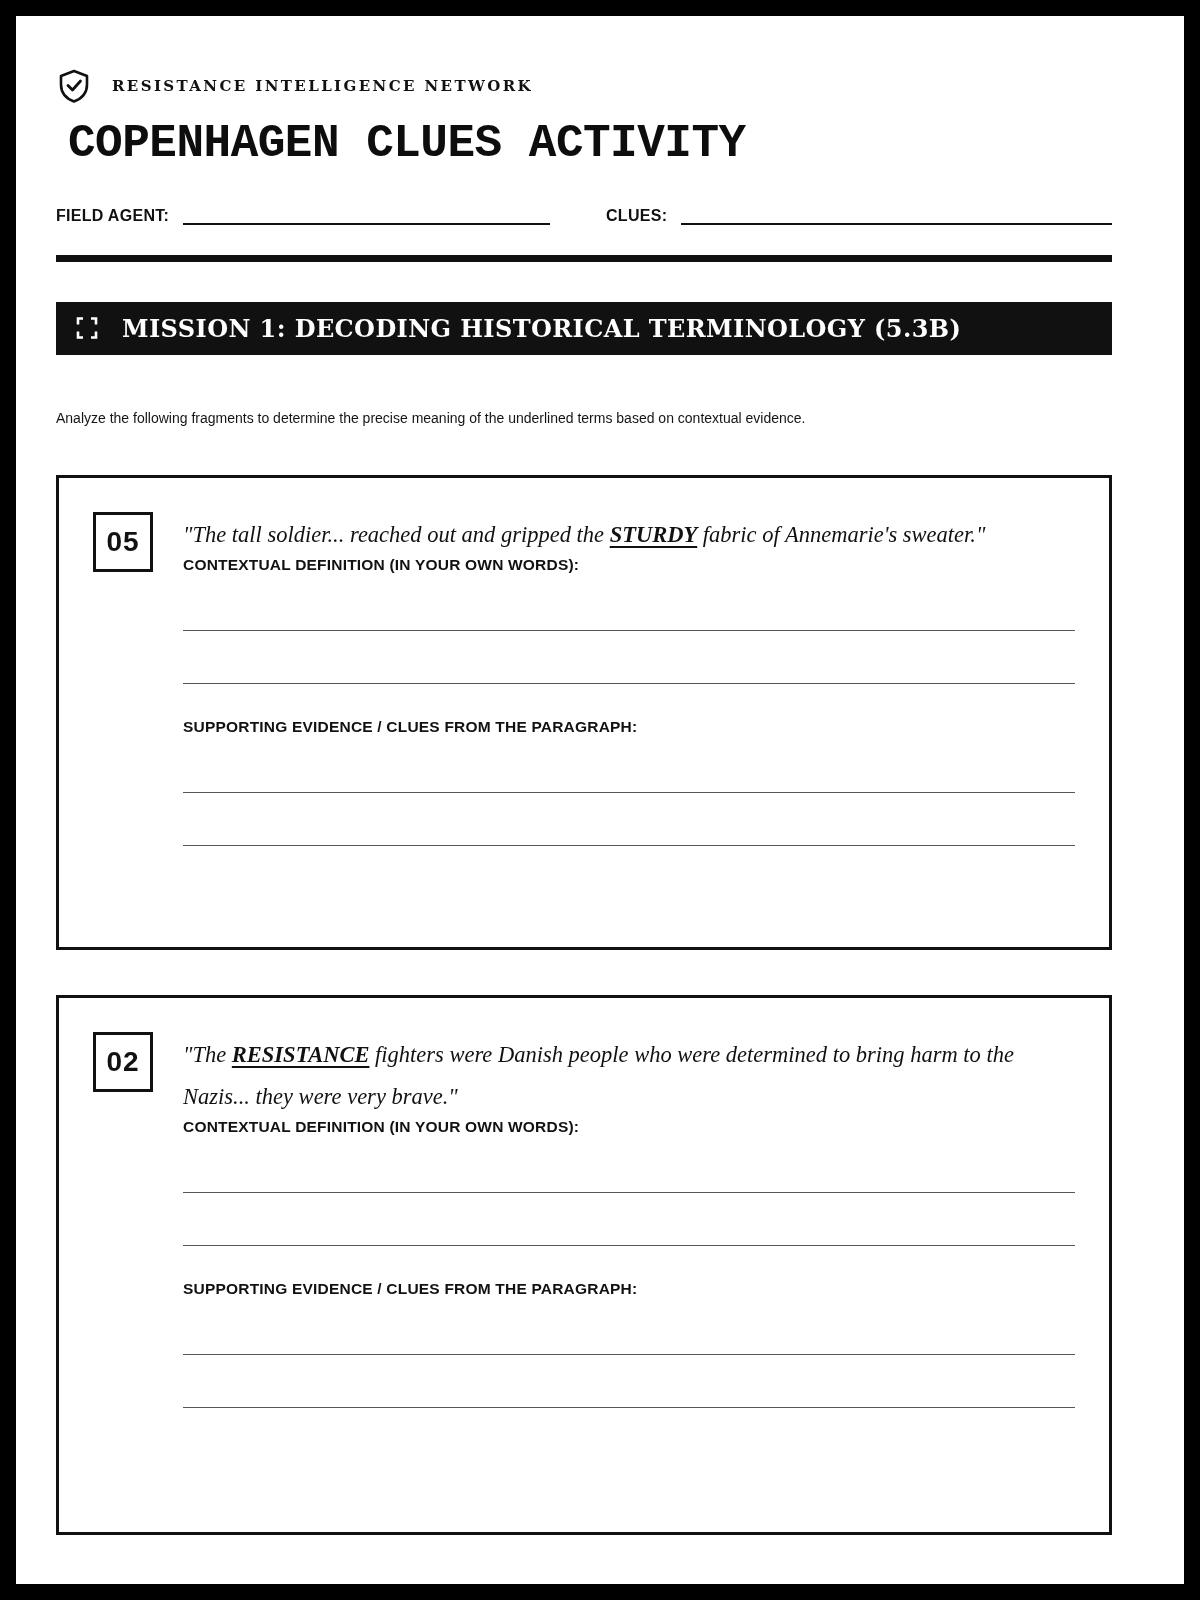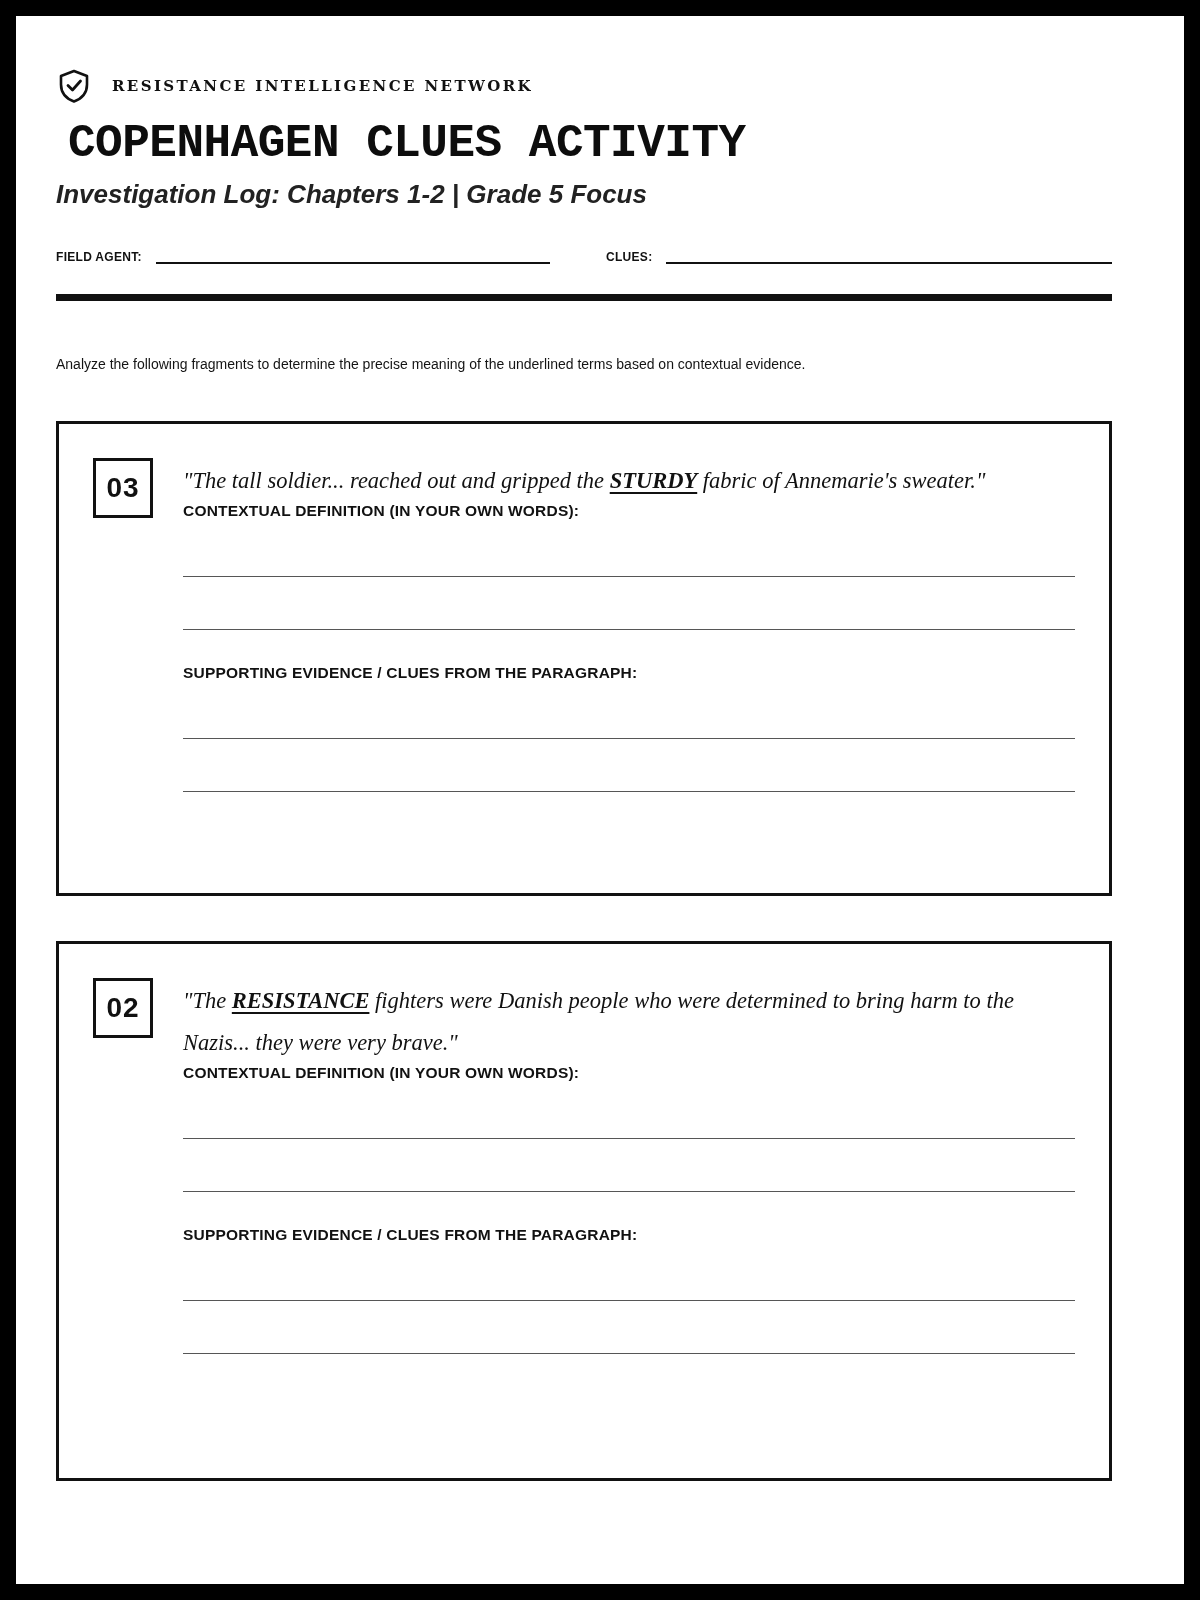--- a/index.html
+++ b/index.html
@@ -34,21 +34,21 @@
     line-height:1.15;
   }
   .page-subtitle {
     margin-top:8px;
     font-style:italic; font-weight:700;
     font-size:26px; color:#222;
   }
   
   .agent-row {
     display:flex; margin-top:34px; align-items:flex-start;
-    font-weight:700; font-size:12px; letter-spacing:0.3px;
+    font-weight:700; font-size:16px; letter-spacing:0.3px;
   }
   .agent-field { display:flex; align-items:flex-end; }
   .agent-field.first { width:494px; }
   .agent-field.second { flex:1; margin-left:56px; }
   .blank-line { flex:1; border-bottom:2px solid #111; height:18px; margin-left:14px; }
   .thick-rule { height:7px; background:#111; margin-top:30px; }
   
   .banner {
     margin-top:40px; height:53px; background:#111;
     display:flex; align-items:center; padding:0 18px; gap:22px;
@@ -107,40 +107,47 @@
     <span>
       <svg width="36" height="36" viewBox="0 0 36 36">
         <path d="M18 3 L31 8 V16.5 C31 25 26 30.5 18 33.5 C10 30.5 5 25 5 16.5 V8 Z" fill="none" stroke="#111" stroke-width="2.6" stroke-linejoin="round"></path>
         <path d="M12 17.5 L16.5 22 L24.5 13" fill="none" stroke="#111" stroke-width="2.8" stroke-linecap="round" stroke-linejoin="round"></path>
       </svg>
     </span>
     <span class="brand-label">RESISTANCE INTELLIGENCE NETWORK</span>
   </div>
 
   <h1 class="page-title">COPENHAGEN CLUES ACTIVITY</h1>
-  <div class="page-subtitle">Investigation Log: Chapters 1-2 | Grade 5 Focus</div>
 
   <div class="agent-row">
     <div class="agent-field first">
       <span>FIELD AGENT:</span>
       <span class="blank-line"></span>
     </div>
     <div class="agent-field second">
       <span>CLUES:</span>
       <span class="blank-line"></span>
     </div>
   </div>
 
   <div class="thick-rule"></div>
 
+  <div class="banner">
+    <span>
+      <svg width="26" height="26" viewBox="0 0 26 26">
+        <path d="M9 3.5 H4 V9.5 M17 3.5 H22 V9.5 M9 22.5 H4 V16.5 M17 22.5 H22 V16.5" fill="none" stroke="#fff" stroke-width="2.6"></path>
+      </svg>
+    </span>
+    <span class="banner-title">MISSION 1: DECODING HISTORICAL TERMINOLOGY (5.3B)</span>
+  </div>
 
   <p class="instructions">Analyze the following fragments to determine the precise meaning of the underlined terms based on contextual evidence.</p>
 
   <div class="qbox q1">
-    <div class="badge">03</div>
+    <div class="badge">05</div>
     <div class="qcontent">
       <p class="quote"><span>"The tall soldier... reached out and gripped the </span><span class="term">STURDY</span><span> fabric of Annemarie's sweater."</span></p>
       <div class="sec-label">CONTEXTUAL DEFINITION (IN YOUR OWN WORDS):</div>
       <div class="answer-line"></div>
       <div class="answer-line"></div>
       <div class="sec-label second">SUPPORTING EVIDENCE / CLUES FROM THE PARAGRAPH:</div>
       <div class="answer-line"></div>
       <div class="answer-line"></div>
     </div>
   </div>

